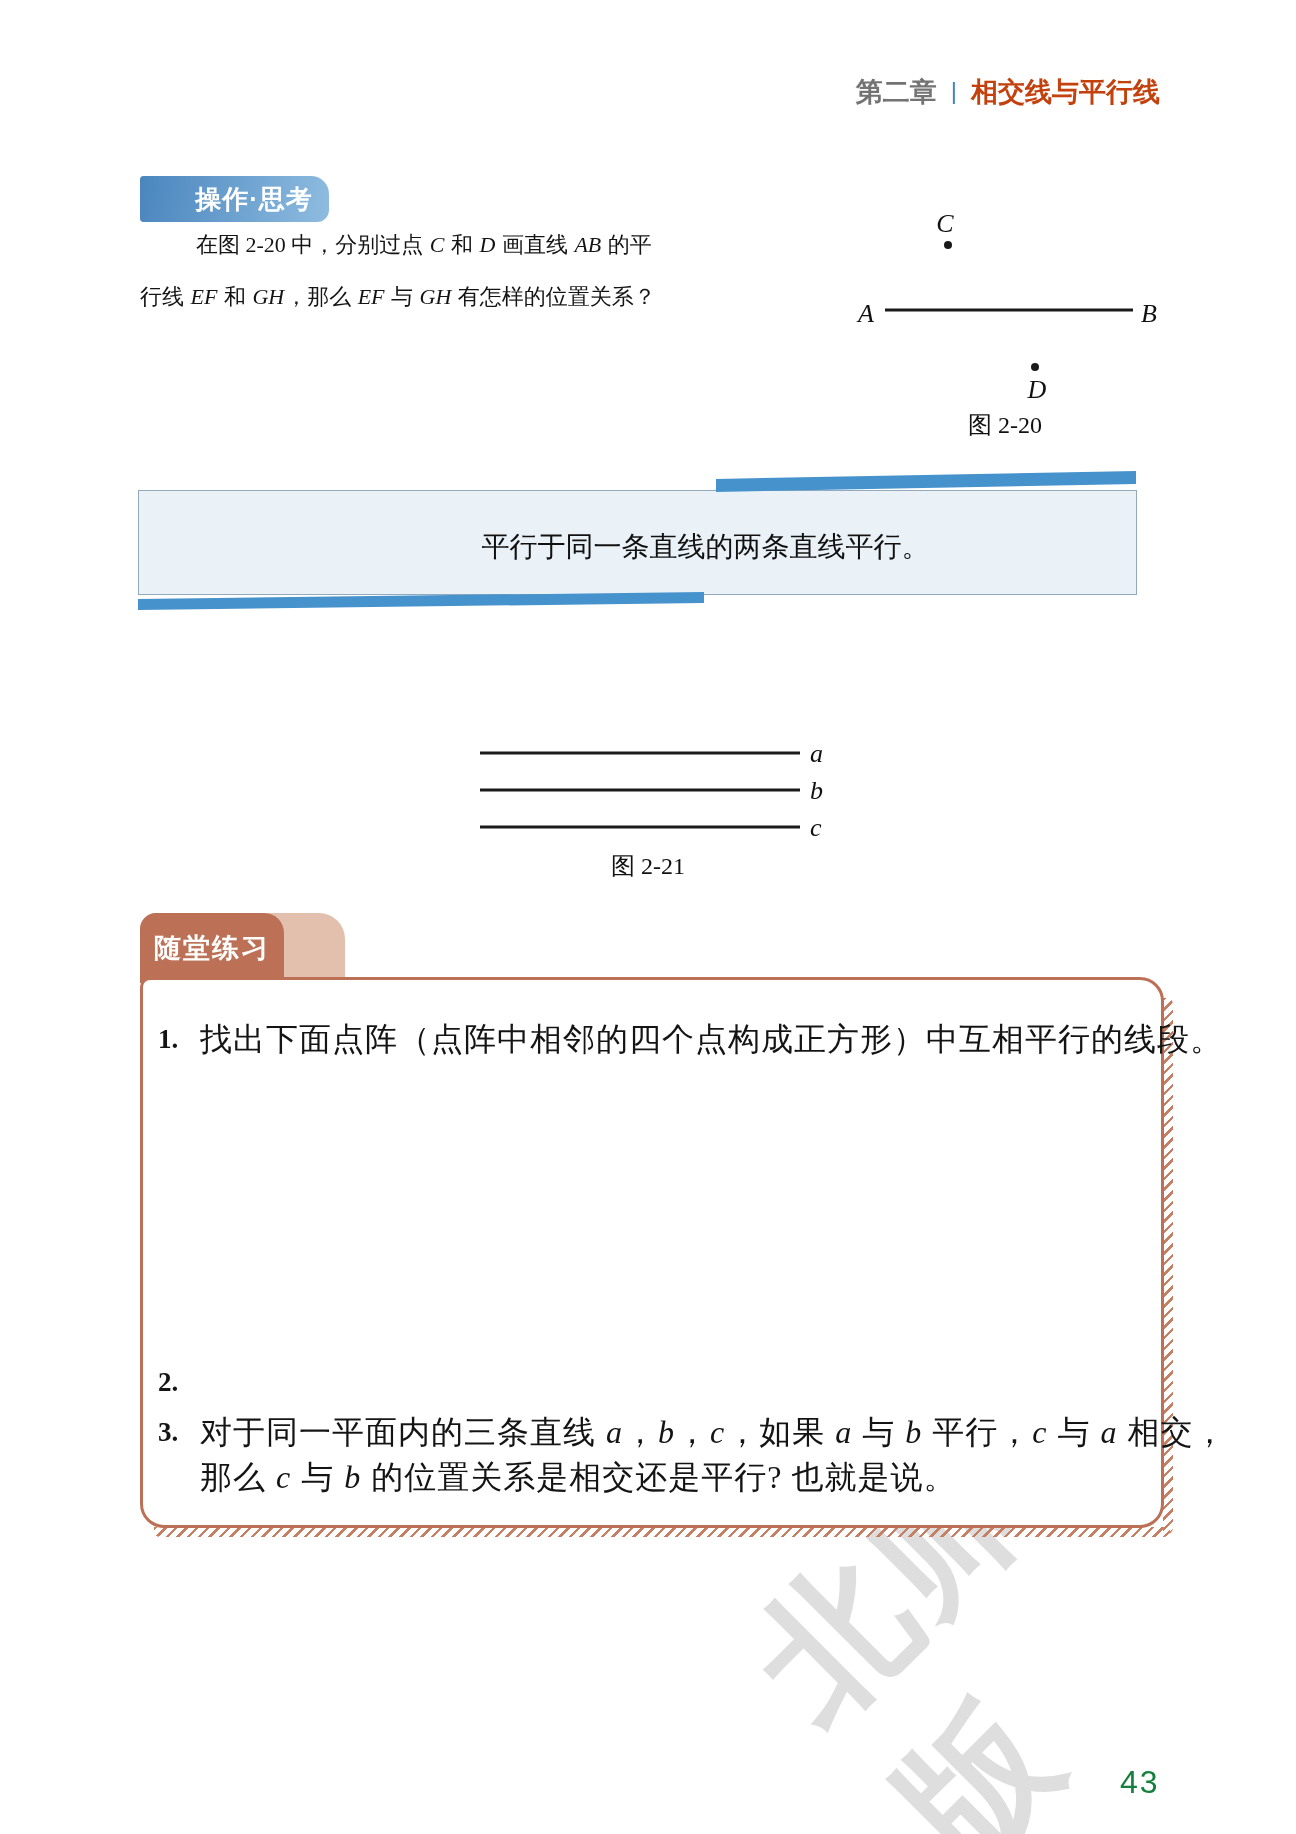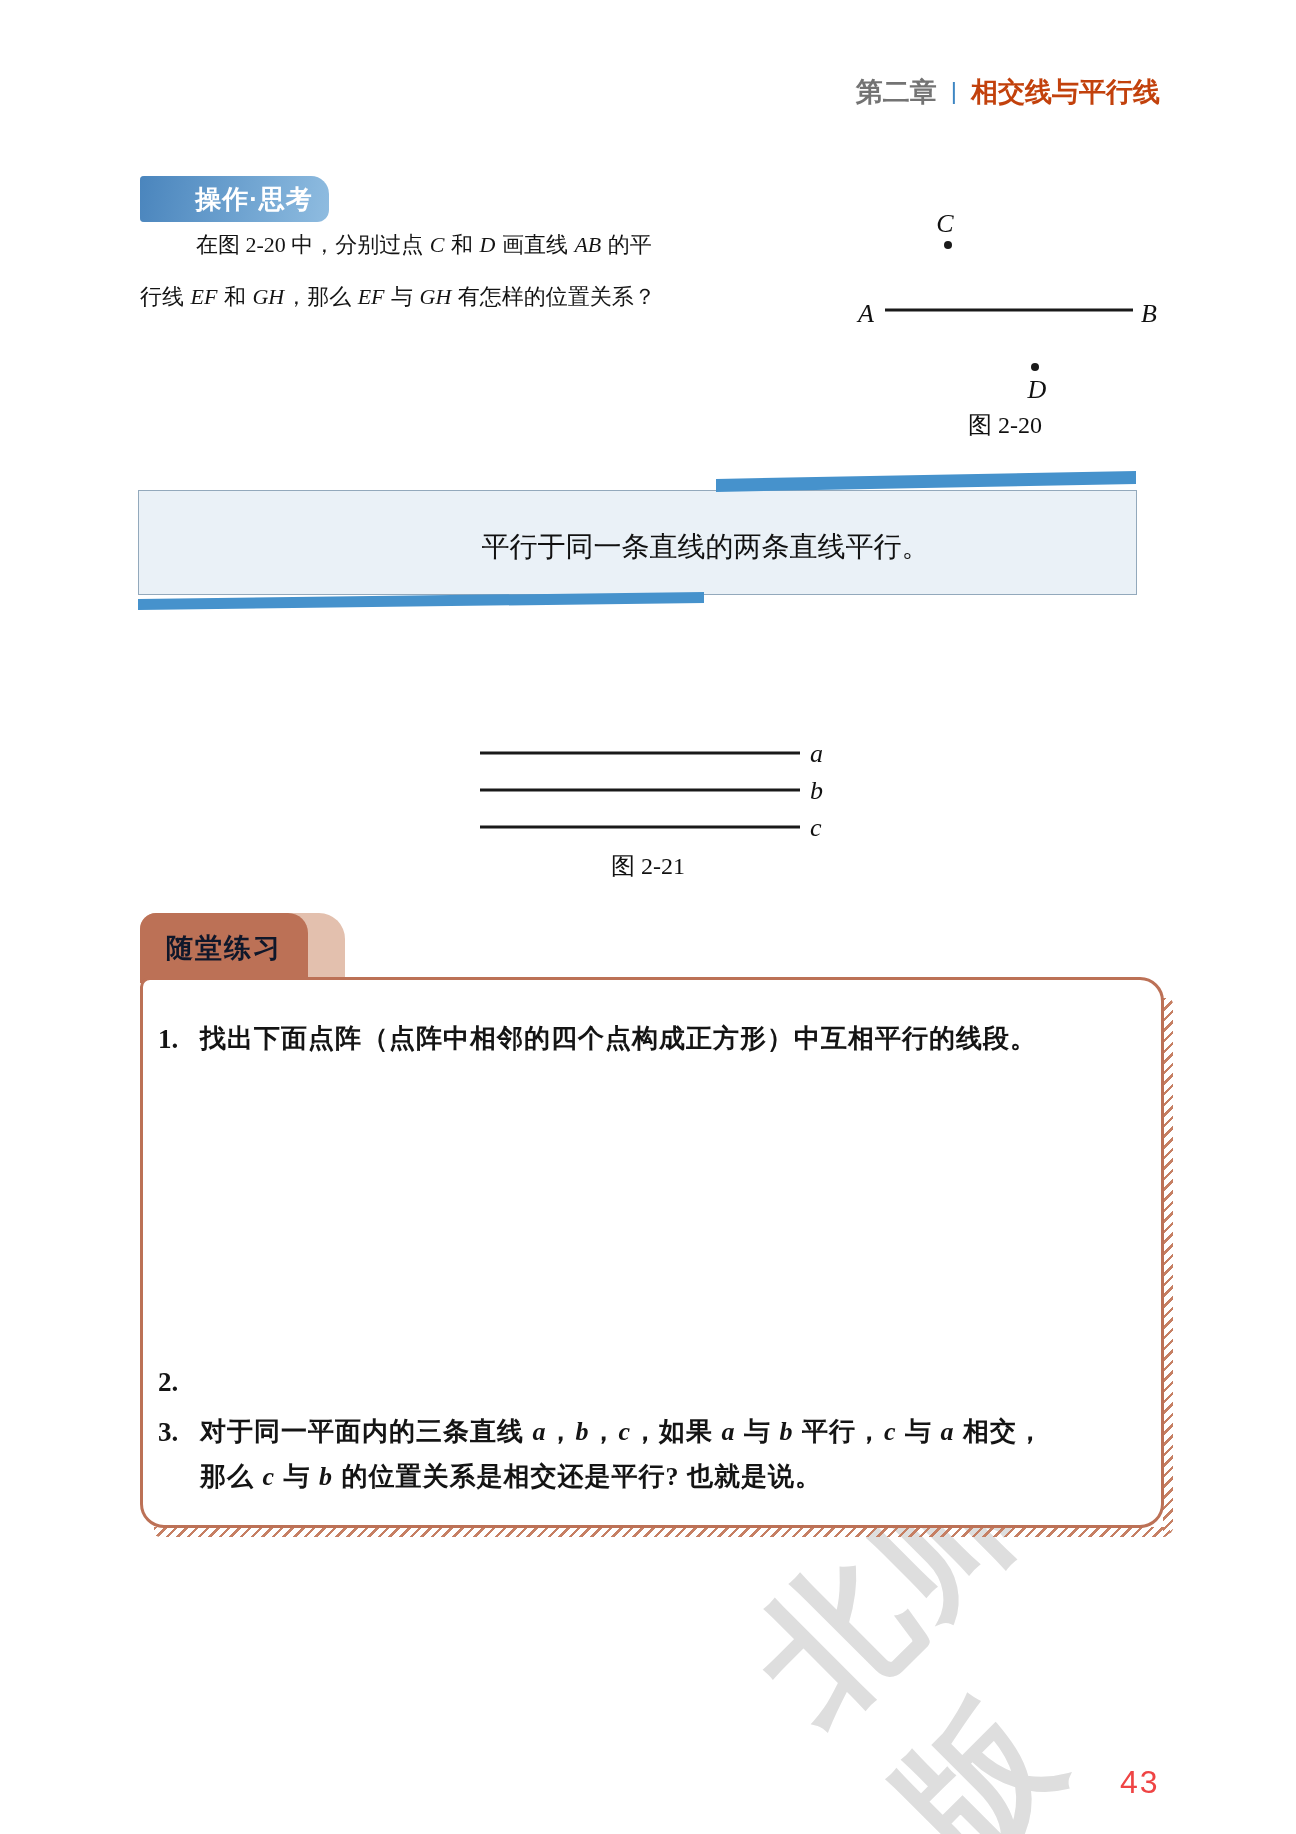--- a/index.html
+++ b/index.html
@@ -25,43 +25,43 @@
   .vr{font-style:italic;font-family:"Liberation Serif","DejaVu Serif",serif;padding:0 1px;}
   
   .defbox{left:138px;top:490px;width:997px;height:103px;background:#eaf1f7;border:1px solid #93a9bc;z-index:1;}
   .wedge{background:#4692cc;z-index:2;}
   .wedge-top{left:716px;top:479px;width:420px;height:13px;transform:skewY(-1.1deg);transform-origin:left top;}
   .wedge-bottom{left:138px;top:592px;width:566px;height:11px;transform:skewY(-0.7deg);transform-origin:right top;}
   .deftext{left:138px;top:528px;width:1135px;text-align:center;font-size:28px;color:#111;z-index:3;}
   
   .tab-ex{left:140px;top:913px;width:210px;height:70px;z-index:2;}
   .tab-ex .layer{position:absolute;left:0;top:0;width:205px;height:70px;background:#e3c0ae;border-radius:16px 26px 0 0;}
-  .tab-ex .main{position:absolute;left:0;top:0;width:168px;height:70px;background:#bc7156;border-radius:16px 20px 0 0;
-        display:flex;align-items:center;justify-content:center;color:#0f172a;
+  .tab-ex .main{position:absolute;left:0;top:0;width:144px;height:70px;background:#bc7156;border-radius:16px 20px 0 0;
+        display:flex;align-items:center;justify-content:center;color:#ffffff;
         font-family:"Liberation Sans","DejaVu Sans",sans-serif;font-weight:bold;font-size:27px;letter-spacing:2px;}
   .exbox{left:140px;top:977px;width:1018px;height:545px;background:#fff;border:3px solid #bc7156;
          border-radius:10px 24px 24px 24px;z-index:3;}
   .hatch{background:repeating-linear-gradient(135deg,#c67f63 0px,#c67f63 2.5px,rgba(0,0,0,0) 2.5px,rgba(0,0,0,0) 7.5px);z-index:1;}
   .hatch-r{left:1163px;top:998px;width:10px;height:536px;border-radius:0 6px 6px 0;}
   .hatch-b{left:154px;top:1527px;width:1016px;height:10px;border-radius:0 0 6px 6px;}
   .ex-num{font-weight:bold;font-size:27px;z-index:4;}
-  .ex-txt{font-size:26px;letter-spacing:1px;z-index:4;font-weight:bold;}
+  .ex-txt{font-size:32px;letter-spacing:1px;z-index:4;}
   
   svg{overflow:visible;}
   svg .stroke{stroke:#1a1a1a;fill:none;}
   svg .lbl{font:italic 26px "Liberation Serif","DejaVu Serif",serif;fill:#111;}
   svg .cap{font:24px "Liberation Serif","DejaVu Serif",serif;fill:#111;}
   svg .ang{font:23px "Liberation Serif","DejaVu Serif",serif;fill:#111;}
   svg .dot{fill:#1a1a1a;}
   
   .watermark{left:770px;top:1270px;width:580px;height:580px;display:flex;align-items:center;justify-content:center;
         transform:rotate(-45deg);font-size:148px;font-weight:bold;color:#dedede;letter-spacing:8px;
         font-family:"Liberation Sans","DejaVu Sans",sans-serif;z-index:0;}
   .pagenum{left:1120px;top:1764px;font-family:"Liberation Sans","DejaVu Sans",sans-serif;
-        font-size:32px;color:#ef4444;letter-spacing:2px;z-index:2;}
+        font-size:32px;color:#15803d;letter-spacing:2px;z-index:2;}
 </style>
 </head>
 <body>
 
 <div class="page">
 
   <div class="abs watermark">北师大版</div>
 
   <div class="abs header">
     <span class="chapter">第二章</span>

